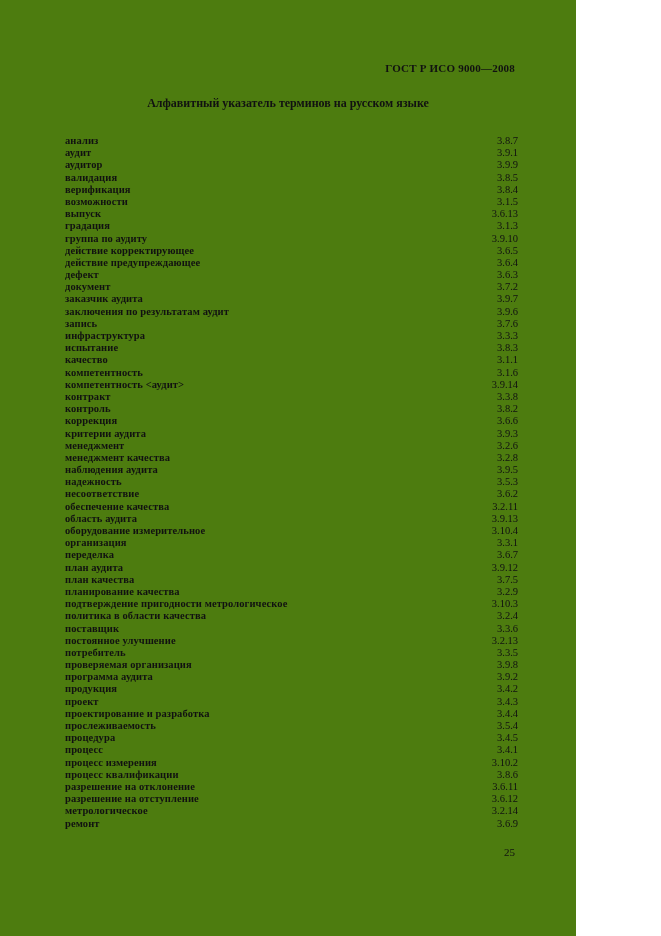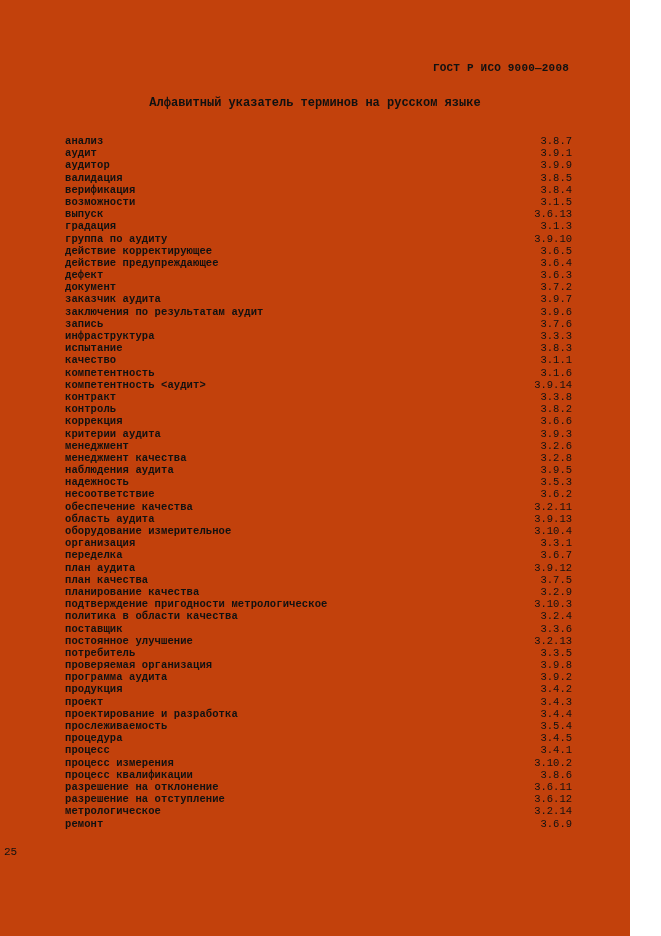--- a/index.html
+++ b/index.html
@@ -2,24 +2,24 @@
 <html><head>
 <meta charset="utf-8">
 <style>
   html, body {
     margin: 0;
     padding: 0;
     background: #ffffff;
   }
   .page {
     position: relative;
-    width: 630px;
+    width: 576px;
     height: 936px;
-    background: #c2410c;
-    font-family: Liberation Mono, monospace;
+    background: #4d7c0f;
+    font-family: Liberation Serif, serif;
     color: #111111;
     overflow: hidden;
   }
   .doc-header {
     position: absolute;
     top: 62px;
     left: 0;
     right: 61px;
     text-align: right;
     font-size: 11px;
@@ -54,23 +54,23 @@
   .index-row .term {
     font-weight: bold;
     letter-spacing: 0.1px;
   }
   .index-row .ref {
     font-weight: normal;
   }
   .page-number {
     position: absolute;
     top: 846px;
-    left: 4px;
+    left: 15px;
     right: 61px;
-    text-align: left;
+    text-align: right;
     font-size: 11px;
     font-weight: normal;
   }
 </style>
 </head>
 <body>
 
 <div class="page">
 
   <div class="doc-header">ГОСТ Р ИСО 9000—2008</div>

